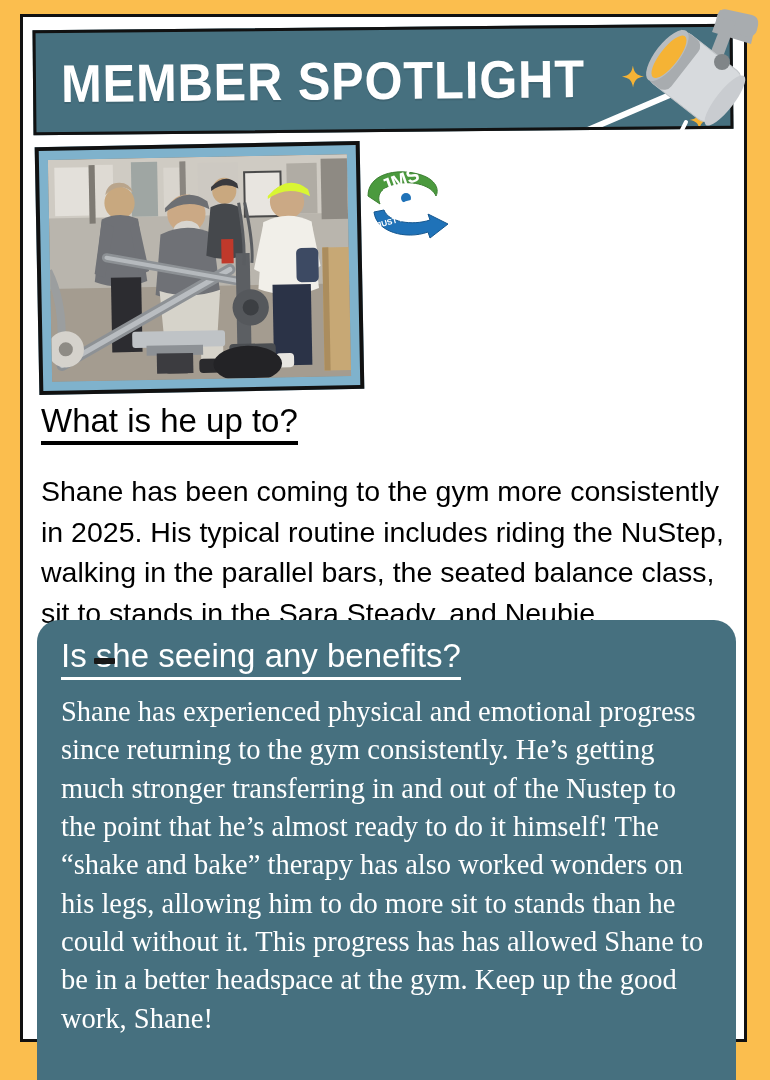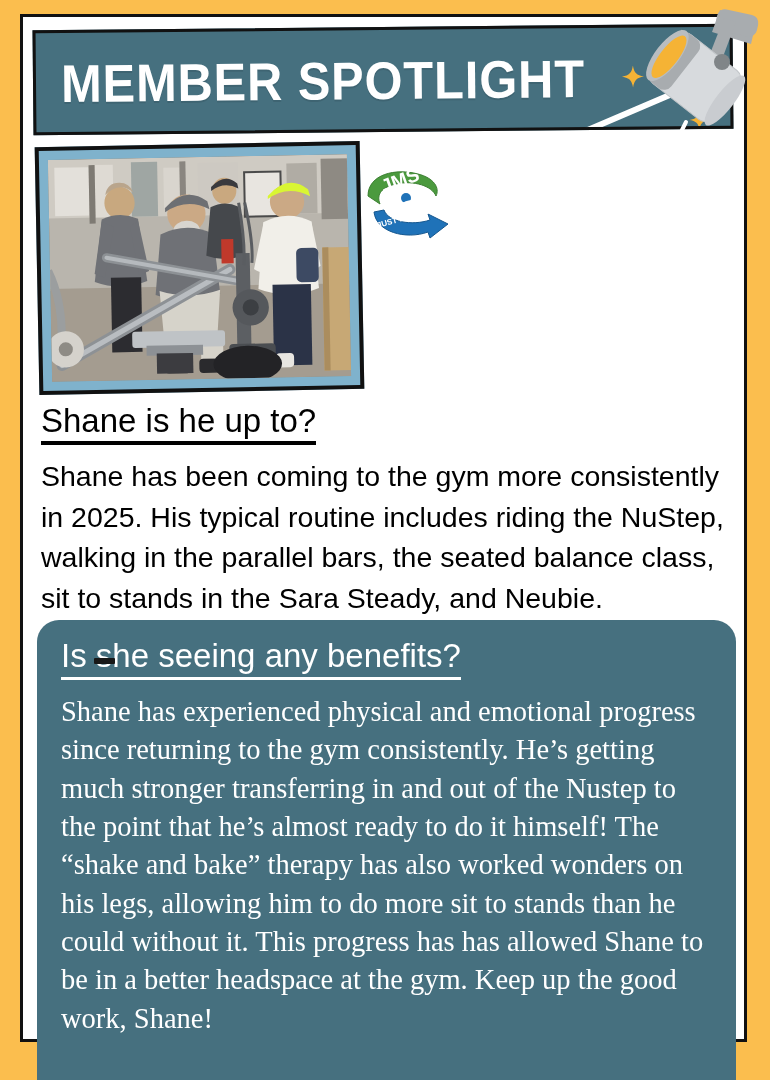--- a/index.html
+++ b/index.html
@@ -80,21 +80,21 @@
   
   .sec-white{position:absolute;left:41px;top:403px;width:690px;}
   .sec-white .heading{
     display:inline-block;
     font-family:"Liberation Sans Narrow","Liberation Sans",sans-serif;
     font-size:33px;color:#000000;
     border-bottom:4px solid #000000;padding-bottom:1px;
     line-height:1.12;
   }
   .sec-white .body{
-    margin-top:11px;
+    margin-top:26px;
     font-family:"Liberation Sans Narrow","Liberation Sans",sans-serif;
     font-size:28.5px;color:#000000;line-height:1.43;
   }
 
   
   .sec-teal{
     position:absolute;left:37px;top:620px;width:699px;height:503px;
     background:#46707f;border-radius:22px;box-sizing:border-box;
     padding:18px 24px 0 24px;
   }
@@ -264,21 +264,21 @@
       <text x="16" y="62" font-family="Liberation Sans, sans-serif" font-weight="bold" font-size="8" fill="#ffffff" transform="rotate(-16 16 62)">JUST KEEP MOVING</text>
 
       <path d="M40 30 q10 -8 20 -2 q6 4 2 10 q-10 -6 -20 0 Z" fill="#ffffff"></path>
       <circle cx="44" cy="32" r="5" fill="#1f72b8"></circle>
       <path d="M36 40 q12 -10 26 -4 q4 2 2 6 q-14 -6 -26 2 Z" fill="#ffffff"></path>
     </svg>
   </div>
 
 
   <div class="sec-white">
-    <div class="heading">Shane is he up to?</div>
+    <div class="heading">What is he up to?</div>
     <div class="body">Shane has been coming to the gym more consistently in 2025. His typical routine includes riding the NuStep, walking in the parallel bars, the seated balance class, sit to stands in the Sara Steady, and Neubie.</div>
   </div>
 
   <div class="sec-teal">
     <div class="heading"><span>Is </span><span class="strike-s">s</span><span>he seeing any benefits?</span></div>
     <div class="body">Shane has experienced physical and emotional progress since returning to the gym consistently. He’s getting much stronger transferring in and out of the Nustep to the point that he’s almost ready to do it himself! The “shake and bake” therapy has also worked wonders on his legs, allowing him to do more sit to stands than he could without it. This progress has has allowed Shane to be in a better headspace at the gym. Keep up the good work, Shane!</div>
   </div>
 
 </div>
 

